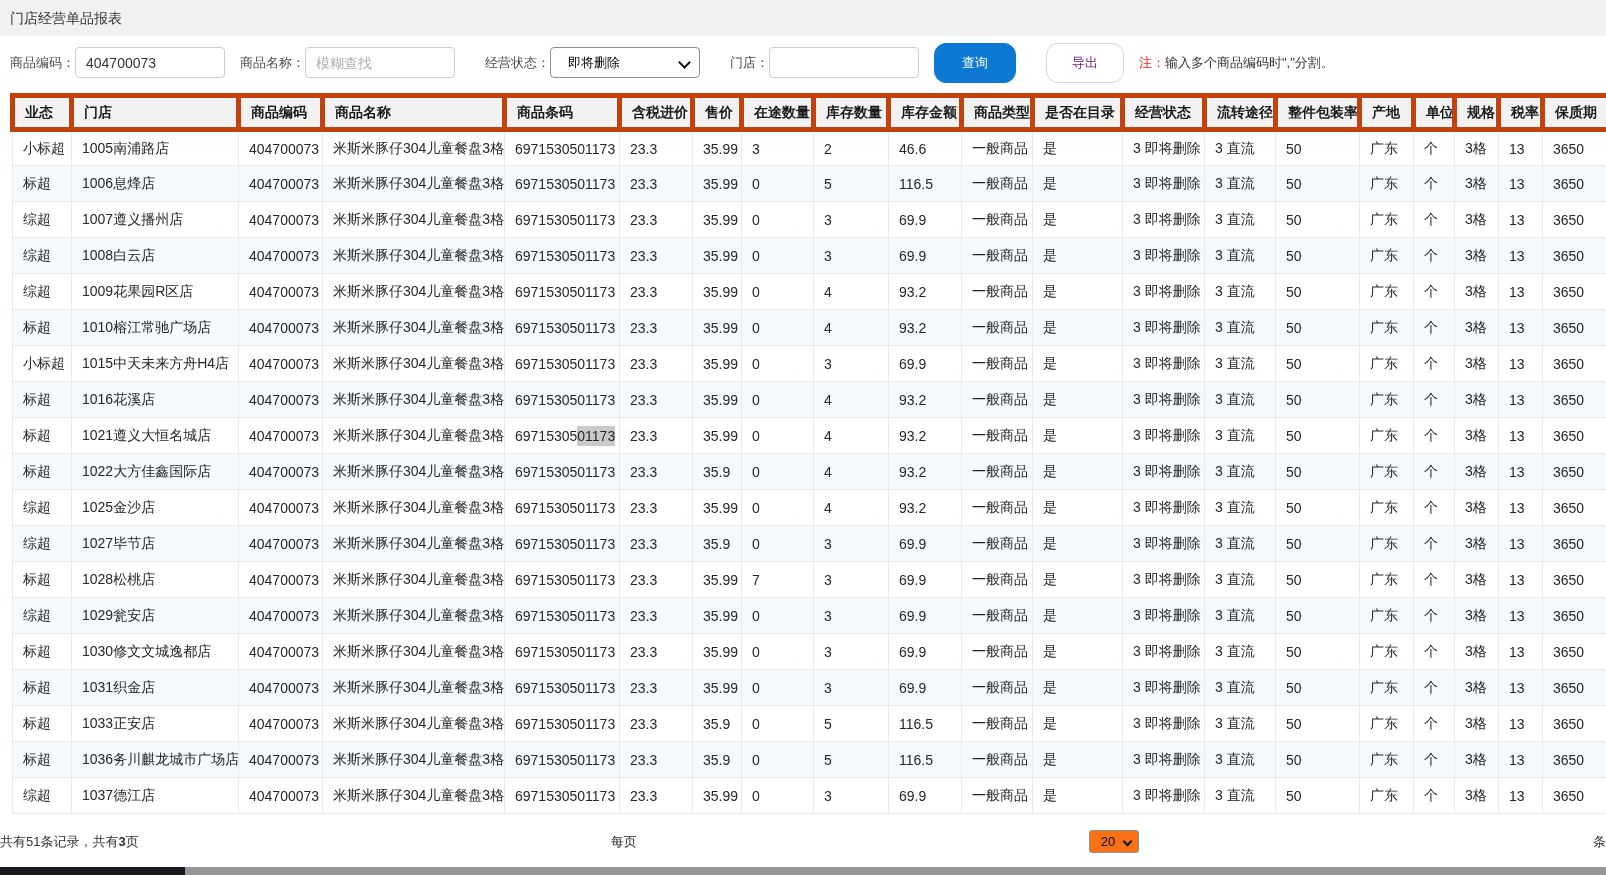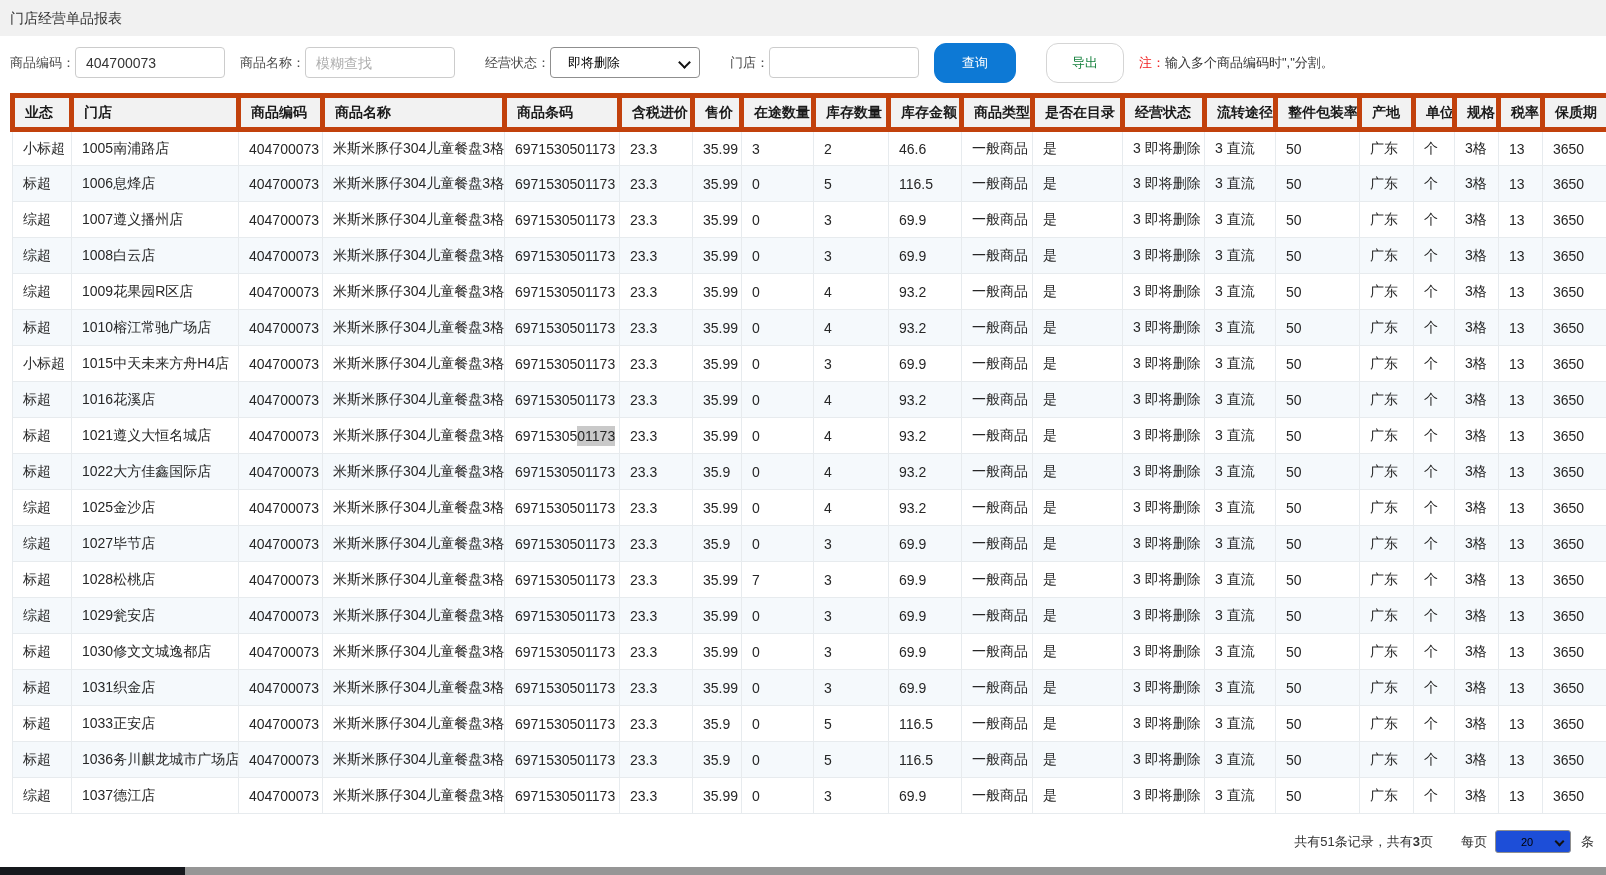--- a/index.html
+++ b/index.html
@@ -59,21 +59,21 @@
   .btn {
     height: 40px; border-radius: 12px;
     font-size: 13px; cursor: pointer;
     font-family: "Liberation Sans", sans-serif;
   }
   .btn-query {
     width: 82px; background: #0d79d5; color: #fff;
     border: 1px solid #0d79d5;
   }
   .btn-export {
-    width: 78px; background: #fff; color: #15803d;
+    width: 78px; background: #fff; color: #701a75;
     border: 1px solid #d5d5d5;
   }
   .note { font-size: 13px; color: #333; }
   .note .red { color: #f02222; }
   .gap15 { margin-right: 15px; }
   .gap14 { margin-right: 30px; }
   
   .table-wrap { margin: 14px 0 0 10px; width: 1596px; overflow: hidden; }
   table.grid {
     border-collapse: collapse; table-layout: fixed;
@@ -93,33 +93,33 @@
     font-weight: bold; color: #1a1a1a;
   }
   table.grid tbody td {
     height: 36px;
     border: 1px solid #e7ebee;
   }
   table.grid tbody tr.alt { background: #f5f9fc; }
   .selhl { background: #c9c9c9; padding: 2px 0; }
   
   .pagination {
-    display: flex; justify-content: flex-end; align-items: center;
-    margin-top: 16px; padding-right: 12px;
+    display: flex; justify-content: space-between; align-items: center;
+    margin-top: 16px; padding-right: 0;
     font-size: 13px; color: #333;
     white-space: nowrap;
   }
   .pagination b { font-weight: bold; }
   .pagesel-wrap { position: relative; display: inline-block; margin: 0 10px 0 8px; }
   .pagesel {
-    width: 76px; height: 23px;
+    width: 50px; height: 23px;
     border: 1px solid #8f8f8f; border-radius: 3px;
-    font-size: 11px; color: #000; text-align: center;
+    font-size: 13px; color: #000; text-align: center;
     font-family: "Liberation Sans", sans-serif;
-    background: #1d4ed8;
+    background: #f97316;
     -webkit-appearance: none; appearance: none;
     padding-right: 12px;
     outline: none;
   }
   .pagesel-wrap .chev2 {
     position: absolute; right: 7px; top: 50%;
     width: 8px; height: 8px; margin-top: -5px;
     pointer-events: none;
   }
   .pagesel-wrap .chev2::before {

